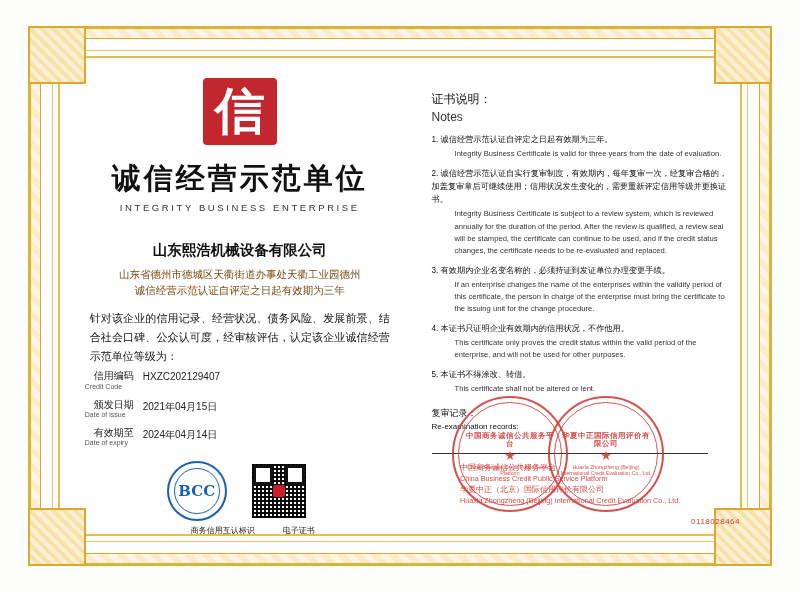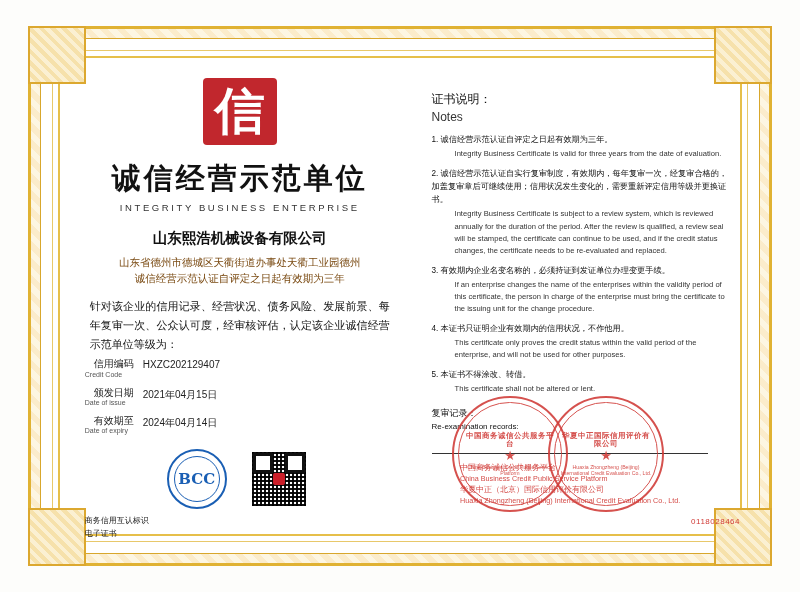--- a/index.html
+++ b/index.html
@@ -72,21 +72,21 @@
   }
   .main-title{
     font-family:"DejaVu Sans", sans-serif;
     font-size:29px;font-weight:bold;color:#111;
     letter-spacing:3px;
     margin:4px 0 3px 0;
     text-align:center;
   }
   .sub-title-en{
     font-size:9.5px;color:#333;letter-spacing:2.6px;
-    text-align:center;margin-bottom:7px;
+    text-align:center;margin-bottom:19px;
   }
   .rule{
     width:300px;height:1px;background:#333;margin:1px auto 8px auto;
   }
   .company-name{
     font-family:"DejaVu Sans", sans-serif;
     font-size:14.5px;font-weight:bold;color:#111;
     text-align:center;margin-bottom:6px;
   }
   .company-addr{
@@ -142,22 +142,22 @@
     border:3px solid #111;background:#fff;
   }
   .qr:before{left:1px;top:1px;}
   .qr:after{right:1px;top:1px;}
   .qr-heart{
     position:absolute;left:50%;top:50%;width:12px;height:12px;
     transform:translate(-50%,-50%);
     background:#cc1f2a;border-radius:2px;
   }
   .badge-labels{
-    display:flex;gap:2px;width:310px;margin:4px auto 0 auto;
-    font-size:8px;color:#222;flex-direction:column;
+    display:flex;gap:28px;width:310px;margin:4px auto 0 auto;
+    font-size:8px;color:#222;
   }
   .badge-labels span{flex:none;}
   
   .right-col{
     width:48%;
     padding:30px 6px 0 18px;
     box-sizing:border-box;
     position:relative;
   }
   .notes-head{font-size:12px;color:#111;line-height:1.5;margin-bottom:7px;}
@@ -222,21 +222,21 @@
     <div class="left-col">
       <div class="seal-logo">信</div>
       <div class="main-title">诚信经营示范单位</div>
       <div class="sub-title-en">INTEGRITY BUSINESS ENTERPRISE</div>
       <div class="rule"></div>
       <div class="company-name">山东熙浩机械设备有限公司</div>
       <div class="company-addr">
         <div>山东省德州市德城区天衢街道办事处天衢工业园德州</div>
         <div>诚信经营示范认证自评定之日起有效期为三年</div>
       </div>
-      <div class="body-text">针对该企业的信用记录、经营状况、债务风险、发展前景、每年复审一次、公众认可度，经审核评估，认定该企业诚信经营示范单位等级为：</div>
+      <div class="body-text">针对该企业的信用记录、经营状况、债务风险、发展前景、结合社会口碑、公众认可度，经审核评估，认定该企业诚信经营示范单位等级为：</div>
 
       <div class="info-table">
         <div class="info-row">
           <div class="info-lab">
             <span class="cn">信用编码</span>
             <span class="en">Credit Code</span>
           </div>
           <div class="info-val">HXZC202129407</div>
         </div>
         <div class="info-row">

